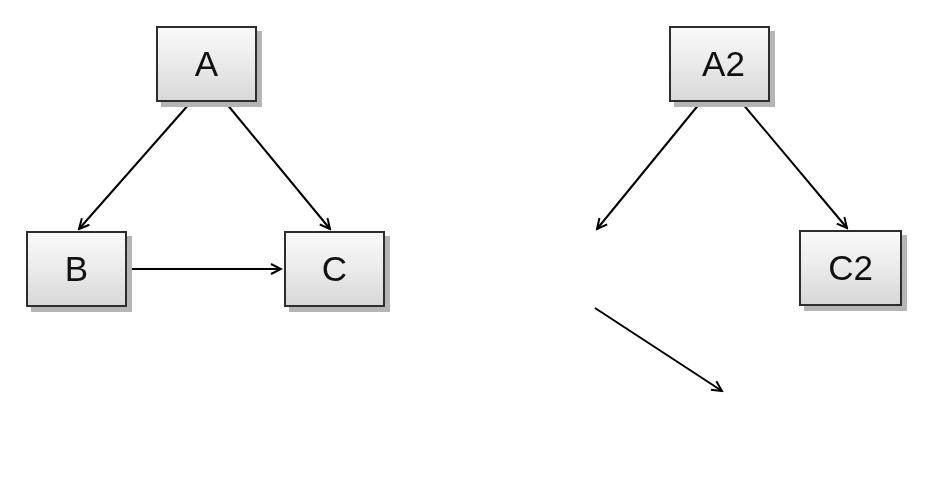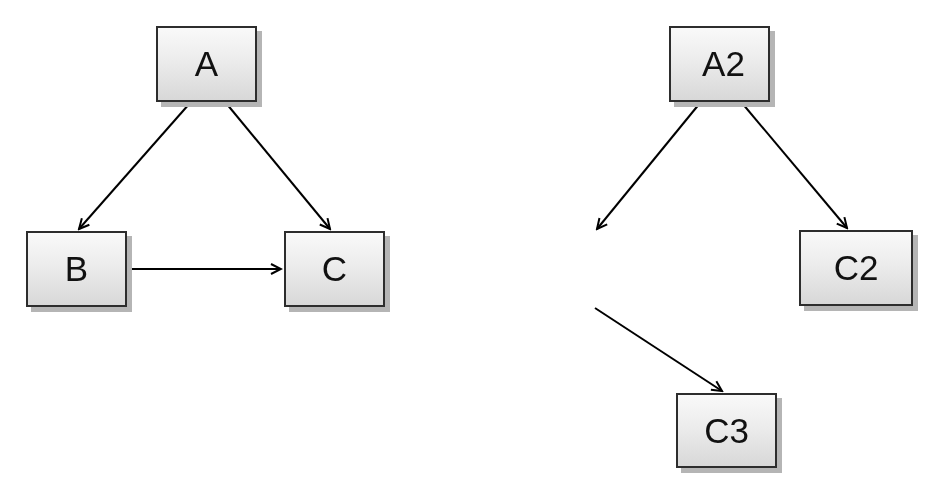--- a/index.html
+++ b/index.html
@@ -60,16 +60,15 @@
         <line x1="742" y1="103" x2="847" y2="228" class="edge-line" marker-end="url(#arrow)"></line>
         <line x1="595" y1="308" x2="722" y2="391" class="edge-line" marker-end="url(#arrow)"></line>
       </g>
   </svg>
 
   <div class="node" style="left: 156px; top: 26px; width: 101px; height: 76px;">A</div>
   <div class="node" style="left: 26px; top: 231px; width: 101px; height: 76px;">B</div>
   <div class="node" style="left: 284px; top: 231px; width: 101px; height: 76px;">C</div>
 
   <div class="node" style="left: 669px; top: 26px; width: 101px; height: 76px; padding-left: 8px;">A2</div>
-  <div class="node" style="left: 799px; top: 230px; width: 114px; height: 76px;">C2</div>
-  <div class="node" style="left: 676px; top: 393px; width: 101px; height: 75px;">C3</div>
+  <div class="node" style="left: 799px; top: 230px; width: 103px; height: 76px;">C2</div>
 
 </div>
 
 </body></html>

